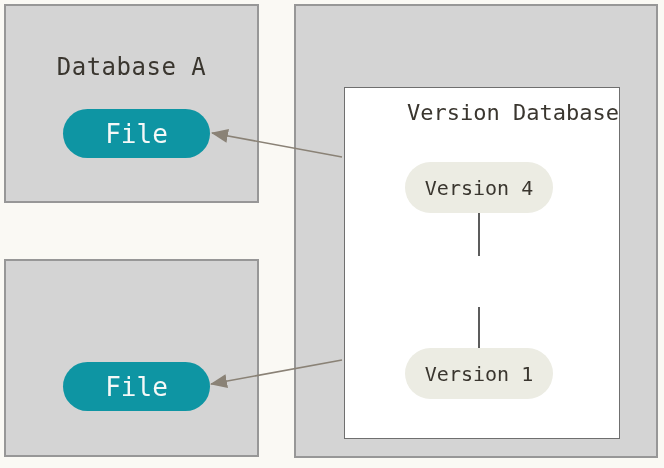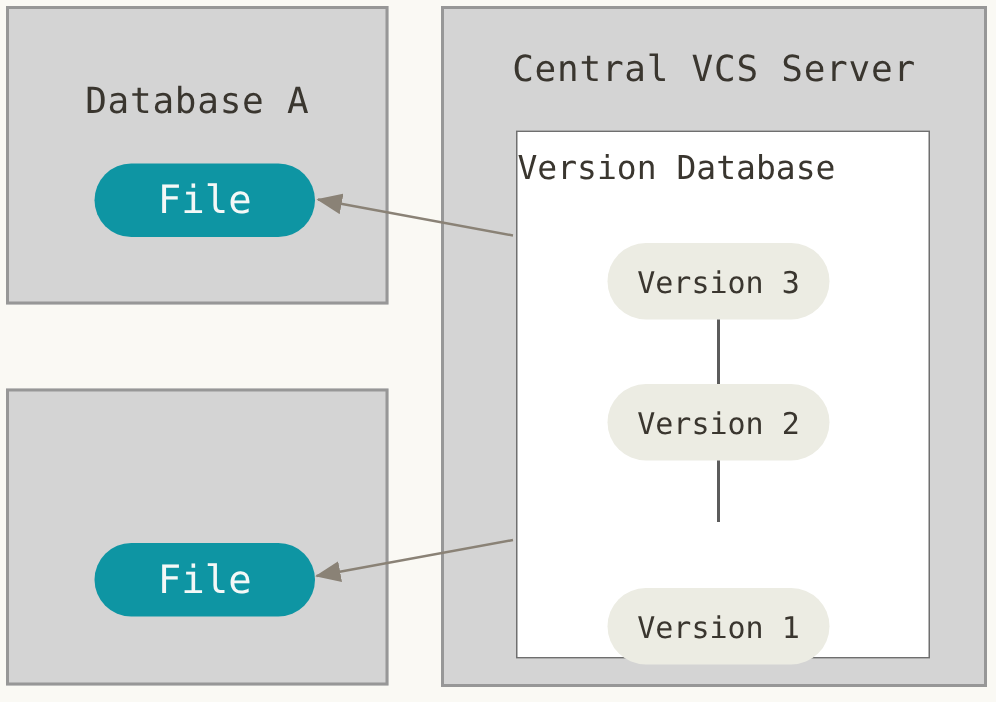--- a/index.html
+++ b/index.html
@@ -65,37 +65,37 @@
     height: 352px;
     background: var(--db-fill, #ffffff);
     border: 1.5px solid var(--db-border, #6f6f6f);
     box-sizing: border-box;
   }
   .db-label {
     position: absolute;
     left: 0;
     top: 12px;
     width: 100%;
-    text-align: left;
+    text-align: right;
     font-size: 22px;
     line-height: 26px;
     color: var(--text, #3a362f);
     white-space: nowrap;
   }
   .pill-version {
     left: 60px;
     width: 148px;
     height: 51px;
     background: var(--version-fill, #ecece3);
     color: var(--text, #3a362f);
     font-size: 20px;
   }
   .pill-v3 { top: 74px; }
   .pill-v2 { top: 168px; }
-  .pill-v1 { top: 260px; margin-top: 44px; }
+  .pill-v1 { top: 260px; }
   .connector {
     position: absolute;
     left: 133px;
     width: 2px;
     background: var(--connector, #5c5c5c);
   }
   .connector-1 { top: 125px; height: 43px; }
   .connector-2 { top: 219px; height: 41px; }
   .overlay {
     position: absolute;
@@ -125,33 +125,29 @@
     </div>
   </div>
 
   <div class="box box-computer-b">
     <div class="pill pill-file pill-file-b">
       <span>File</span>
     </div>
   </div>
 
   <div class="box box-server">
-    <div class="box-label label-server">Central VCS Server</div>
 
     <div class="db">
       <div class="db-label">Version Database</div>
 
       <div class="pill pill-version pill-v3">
-        <span>Version 3</span>
+        <span>Version 4</span>
       </div>
       <div class="connector connector-1"></div>
 
-      <div class="pill pill-version pill-v2">
-        <span>Version 2</span>
-      </div>
       <div class="connector connector-2"></div>
 
       <div class="pill pill-version pill-v1">
         <span>Version 1</span>
       </div>
     </div>
   </div>
 
   <svg class="overlay" width="664" height="468" viewBox="0 0 664 468">
     <defs>

